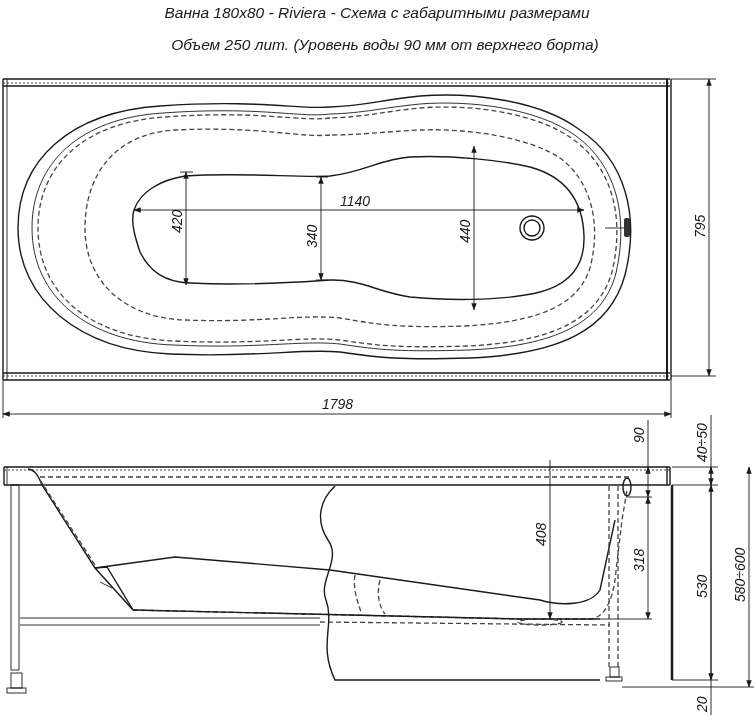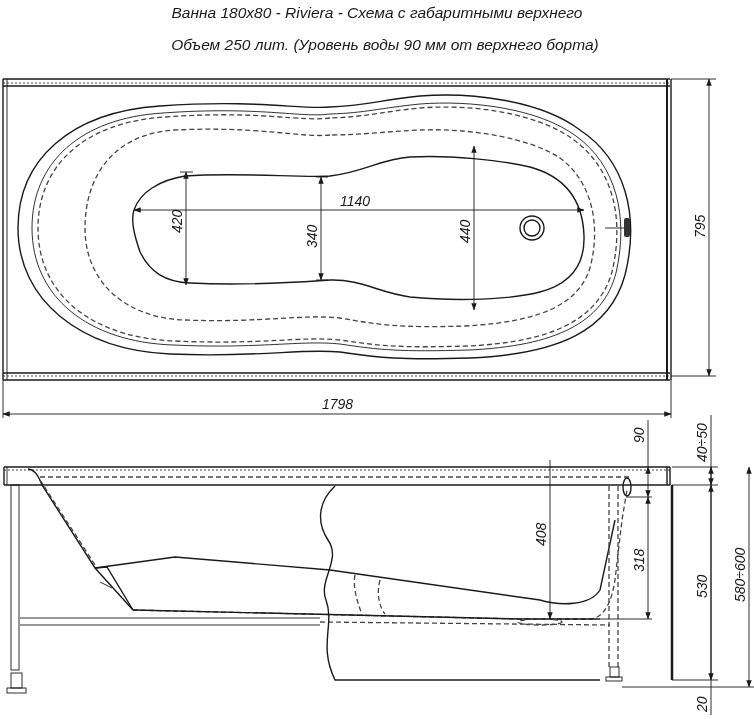--- a/index.html
+++ b/index.html
@@ -12,21 +12,21 @@
   svg { position: absolute; left: 0; top: 0; }
   .ln { stroke: #1a1a1a; fill: none; stroke-width: 1.4; }
   .thin { stroke: #1a1a1a; fill: none; stroke-width: 0.9; }
   .dash { stroke: #444; fill: none; stroke-width: 1.3; stroke-dasharray: 5 3; }
   .dimtxt { font-family: "Liberation Sans", sans-serif; font-style: italic;
             font-size: 14px; fill: #1a1a1a; }
 </style>
 </head>
 <body>
 
-<div class="title" id="title1">Ванна 180x80 - Riviera - Схема с габаритными верхнего</div>
+<div class="title" id="title1">Ванна 180x80 - Riviera - Схема с габаритными размерами</div>
 <div class="title" id="title2">Объем 250 лит. (Уровень воды 90 мм от верхнего борта)</div>
 
 <svg width="754" height="719" viewBox="0 0 754 719">
   <defs>
     <marker id="arr" markerWidth="8" markerHeight="6" refX="7.5" refY="3" orient="auto-start-reverse">
       <path d="M0,0 L8,3 L0,6 z" fill="#1a1a1a"></path>
     </marker>
   </defs>
 
   <g>

